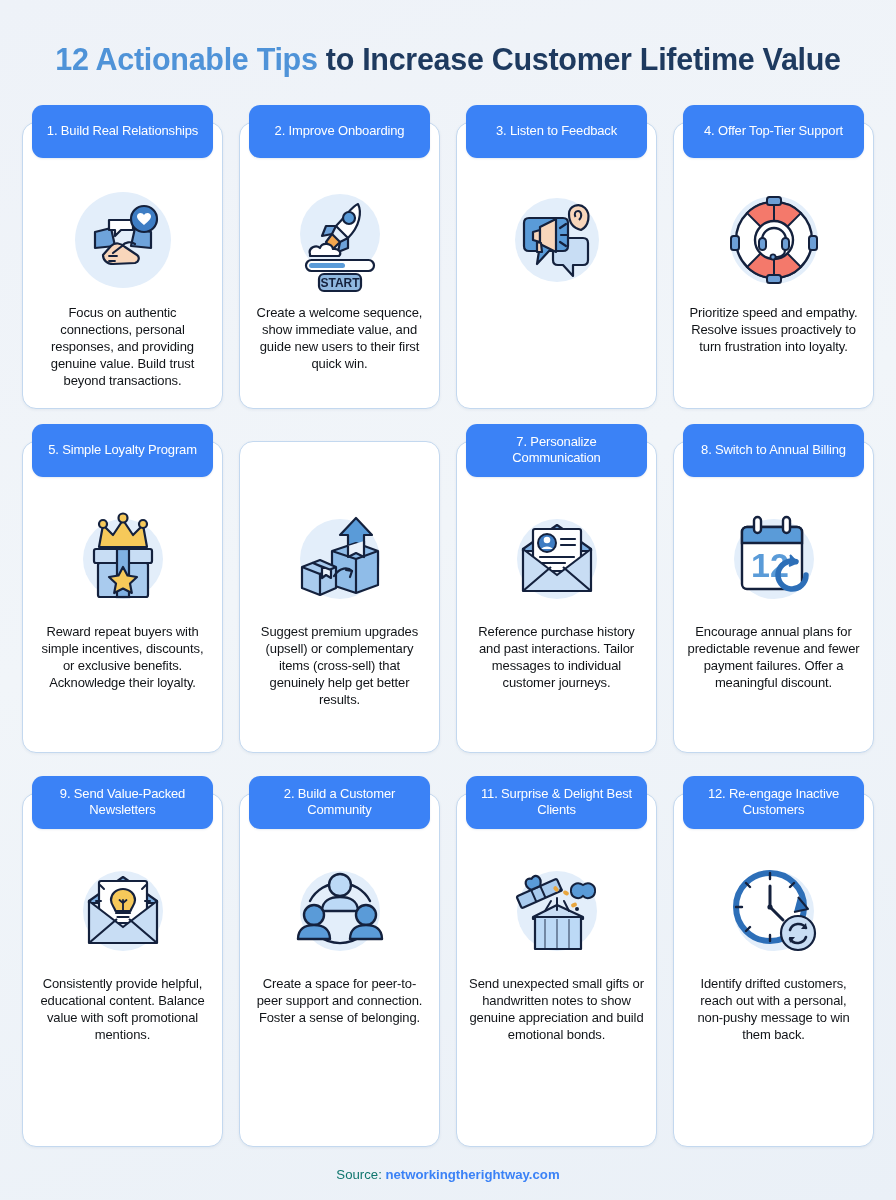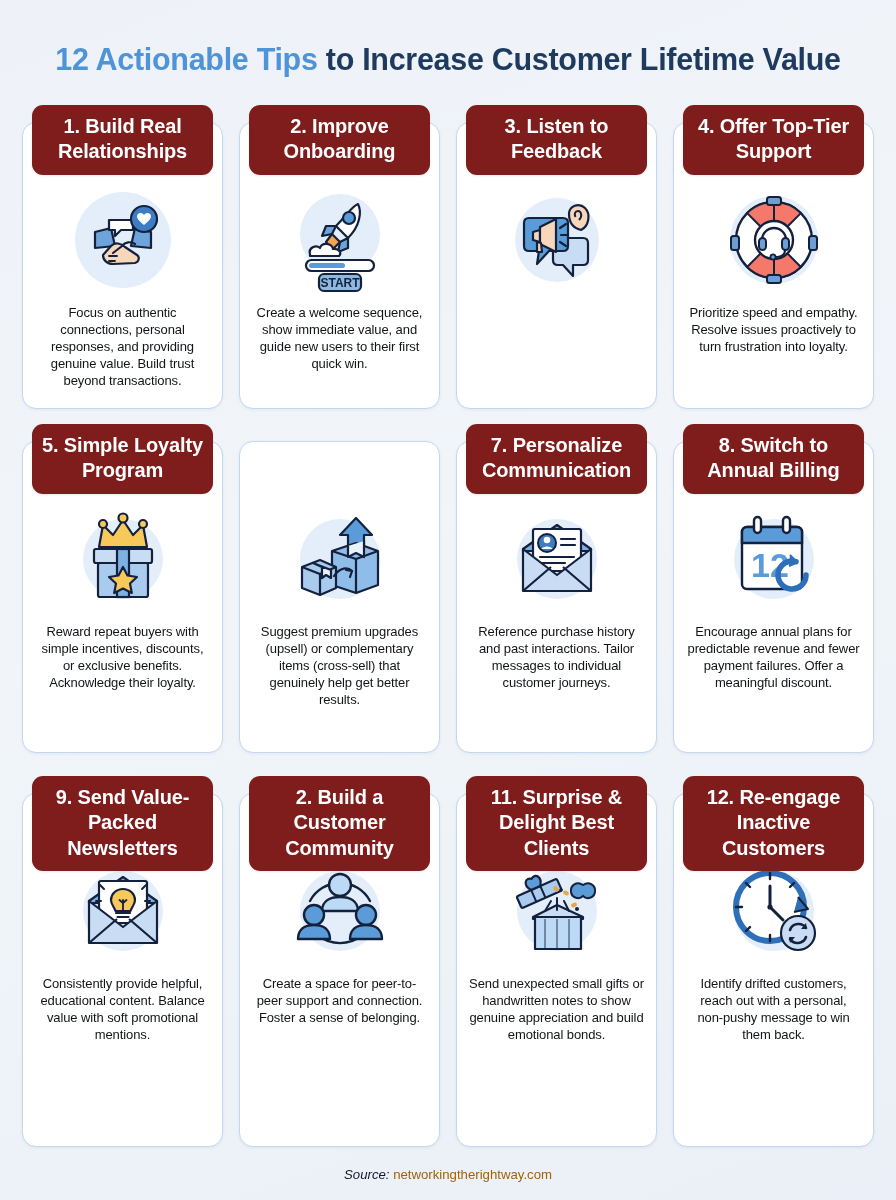--- a/index.html
+++ b/index.html
@@ -60,27 +60,27 @@
     display: flex;
     flex-direction: column;
     align-items: center;
   }
 
   .card-header {
     position: absolute;
     top: -18px;
     left: 9px;
     right: 9px;
-    background: #7f1d1d;
+    background: #3b82f6;
     color: #ffffff;
     border-radius: 11px;
     padding: 9px 6px 10px;
     text-align: center;
-    font-size: 20px;
-    font-weight: bold;
+    font-size: 13px;
+    font-weight: normal;
     line-height: 1.27;
     letter-spacing: -0.15px;
     box-shadow: 0 1px 2px rgba(40,70,110,0.10);
     min-height: 53px;
     display: flex;
     align-items: center;
     justify-content: center;
   }
 
   .icon-zone {
@@ -105,22 +105,22 @@
 
   
   .footer {
     position: absolute;
     left: 0;
     right: 0;
     bottom: 18px;
     text-align: center;
     font-size: 13.2px;
   }
-  .footer .src-label { color: #0f172a; font-style: italic; }
-  .footer .src-url { color: #a16207; font-weight: normal; }
+  .footer .src-label { color: #0f766e; }
+  .footer .src-url { color: #3b82f6; font-weight: bold; }
 </style>
 </head>
 <body>
 
 <div class="page">
 
   <div class="title-wrap">
     <h1 class="title"><span class="accent">12 Actionable Tips</span><span> to Increase Customer Lifetime Value</span></h1>
   </div>
 

